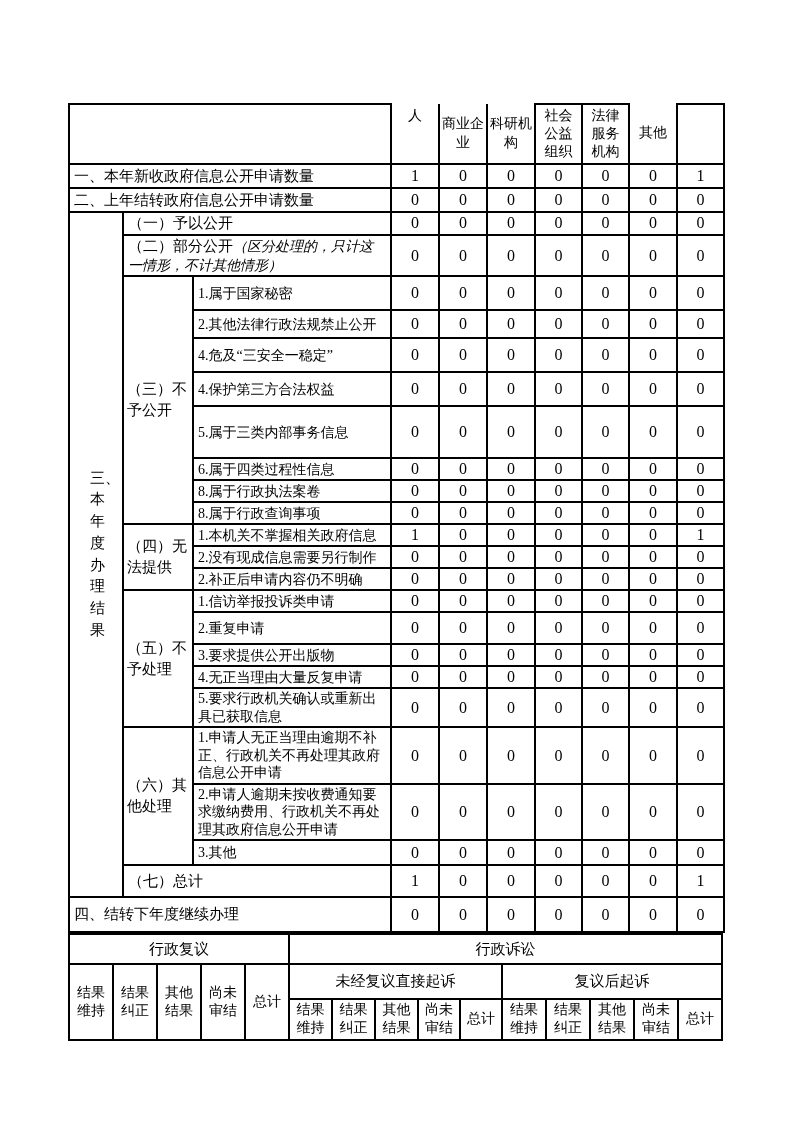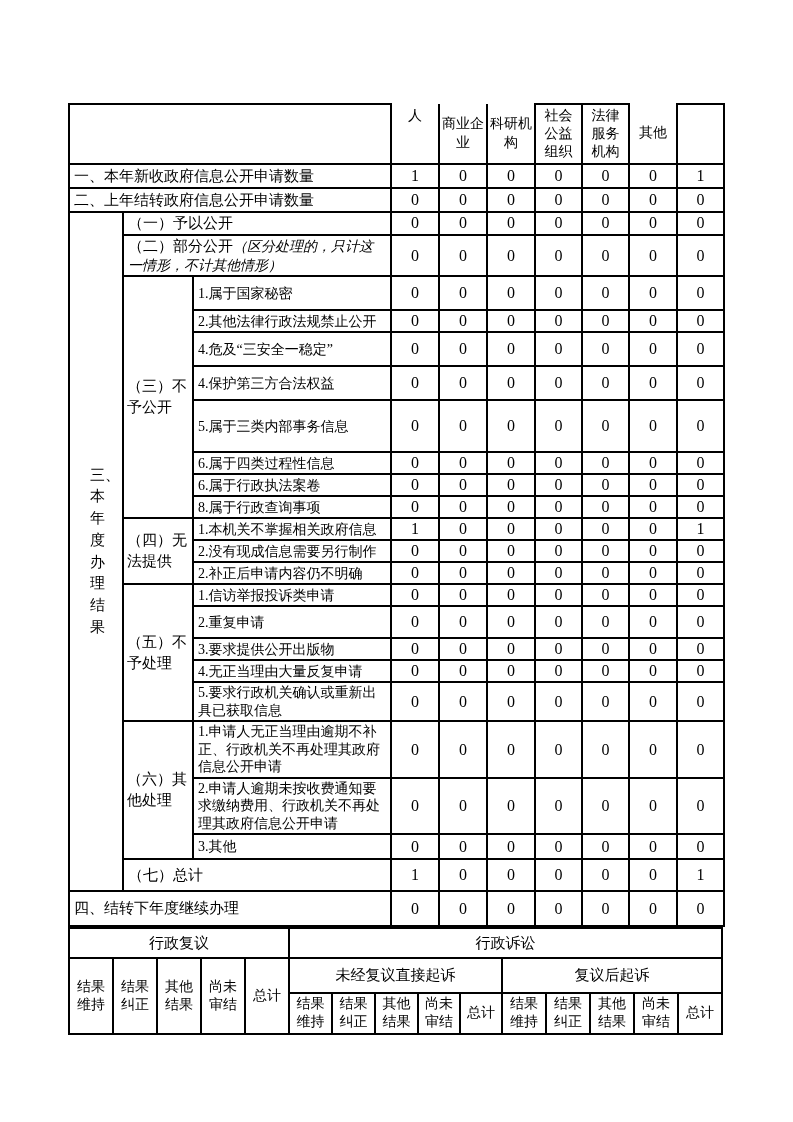--- a/index.html
+++ b/index.html
@@ -105,21 +105,21 @@
       <td rowspan="8" class="g">（三）不予公开</td>
       <td class="item">1.属于国家秘密</td>
       <td class="v">0</td>
       <td class="v">0</td>
       <td class="v">0</td>
       <td class="v">0</td>
       <td class="v">0</td>
       <td class="v">0</td>
       <td class="v">0</td>
     </tr>
-    <tr style="height:22px">
+    <tr style="height:28px">
       <td class="item">2.其他法律行政法规禁止公开</td>
       <td class="v">0</td>
       <td class="v">0</td>
       <td class="v">0</td>
       <td class="v">0</td>
       <td class="v">0</td>
       <td class="v">0</td>
       <td class="v">0</td>
     </tr>
     <tr style="height:34px">
@@ -156,21 +156,21 @@
       <td class="item">6.属于四类过程性信息</td>
       <td class="v">0</td>
       <td class="v">0</td>
       <td class="v">0</td>
       <td class="v">0</td>
       <td class="v">0</td>
       <td class="v">0</td>
       <td class="v">0</td>
     </tr>
     <tr style="height:17px">
-      <td class="item">6.属于行政执法案卷</td>
+      <td class="item">8.属于行政执法案卷</td>
       <td class="v">0</td>
       <td class="v">0</td>
       <td class="v">0</td>
       <td class="v">0</td>
       <td class="v">0</td>
       <td class="v">0</td>
       <td class="v">0</td>
     </tr>
     <tr style="height:16px">
       <td class="item">8.属于行政查询事项</td>

